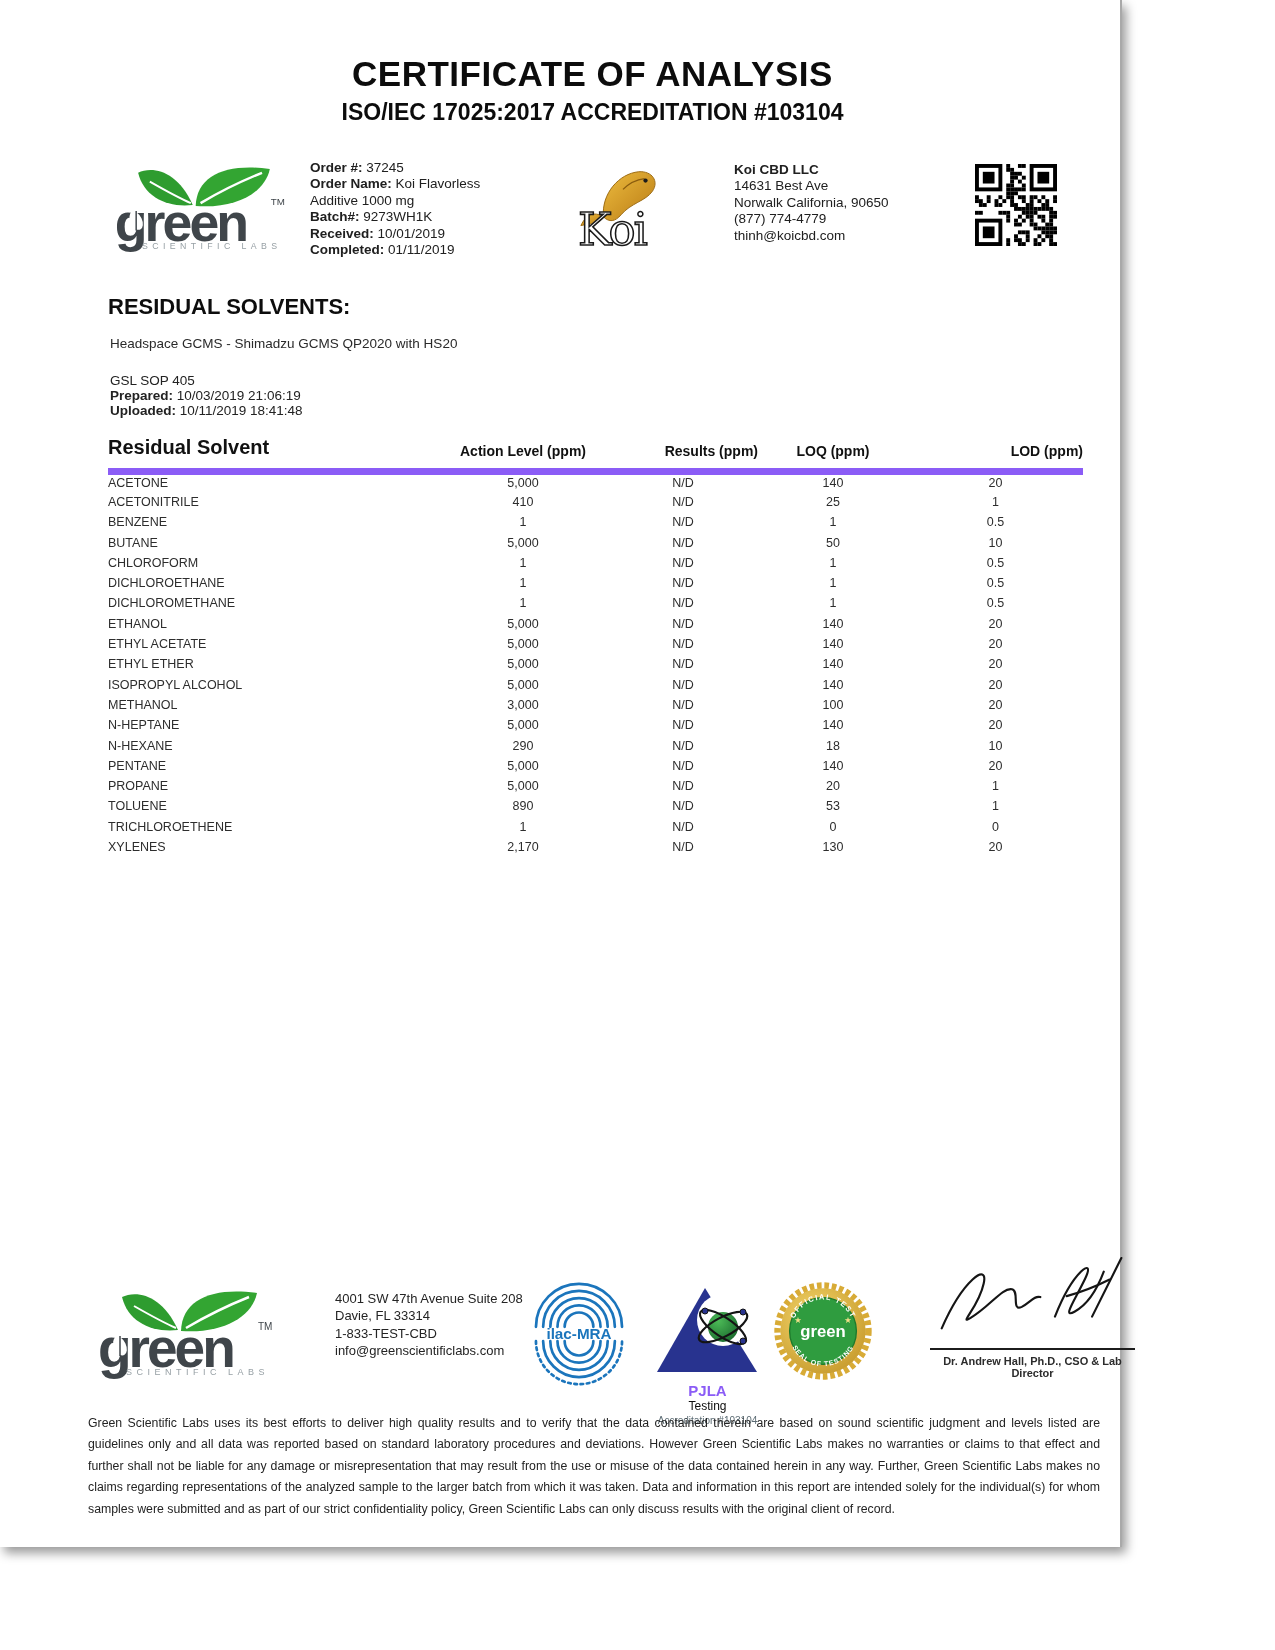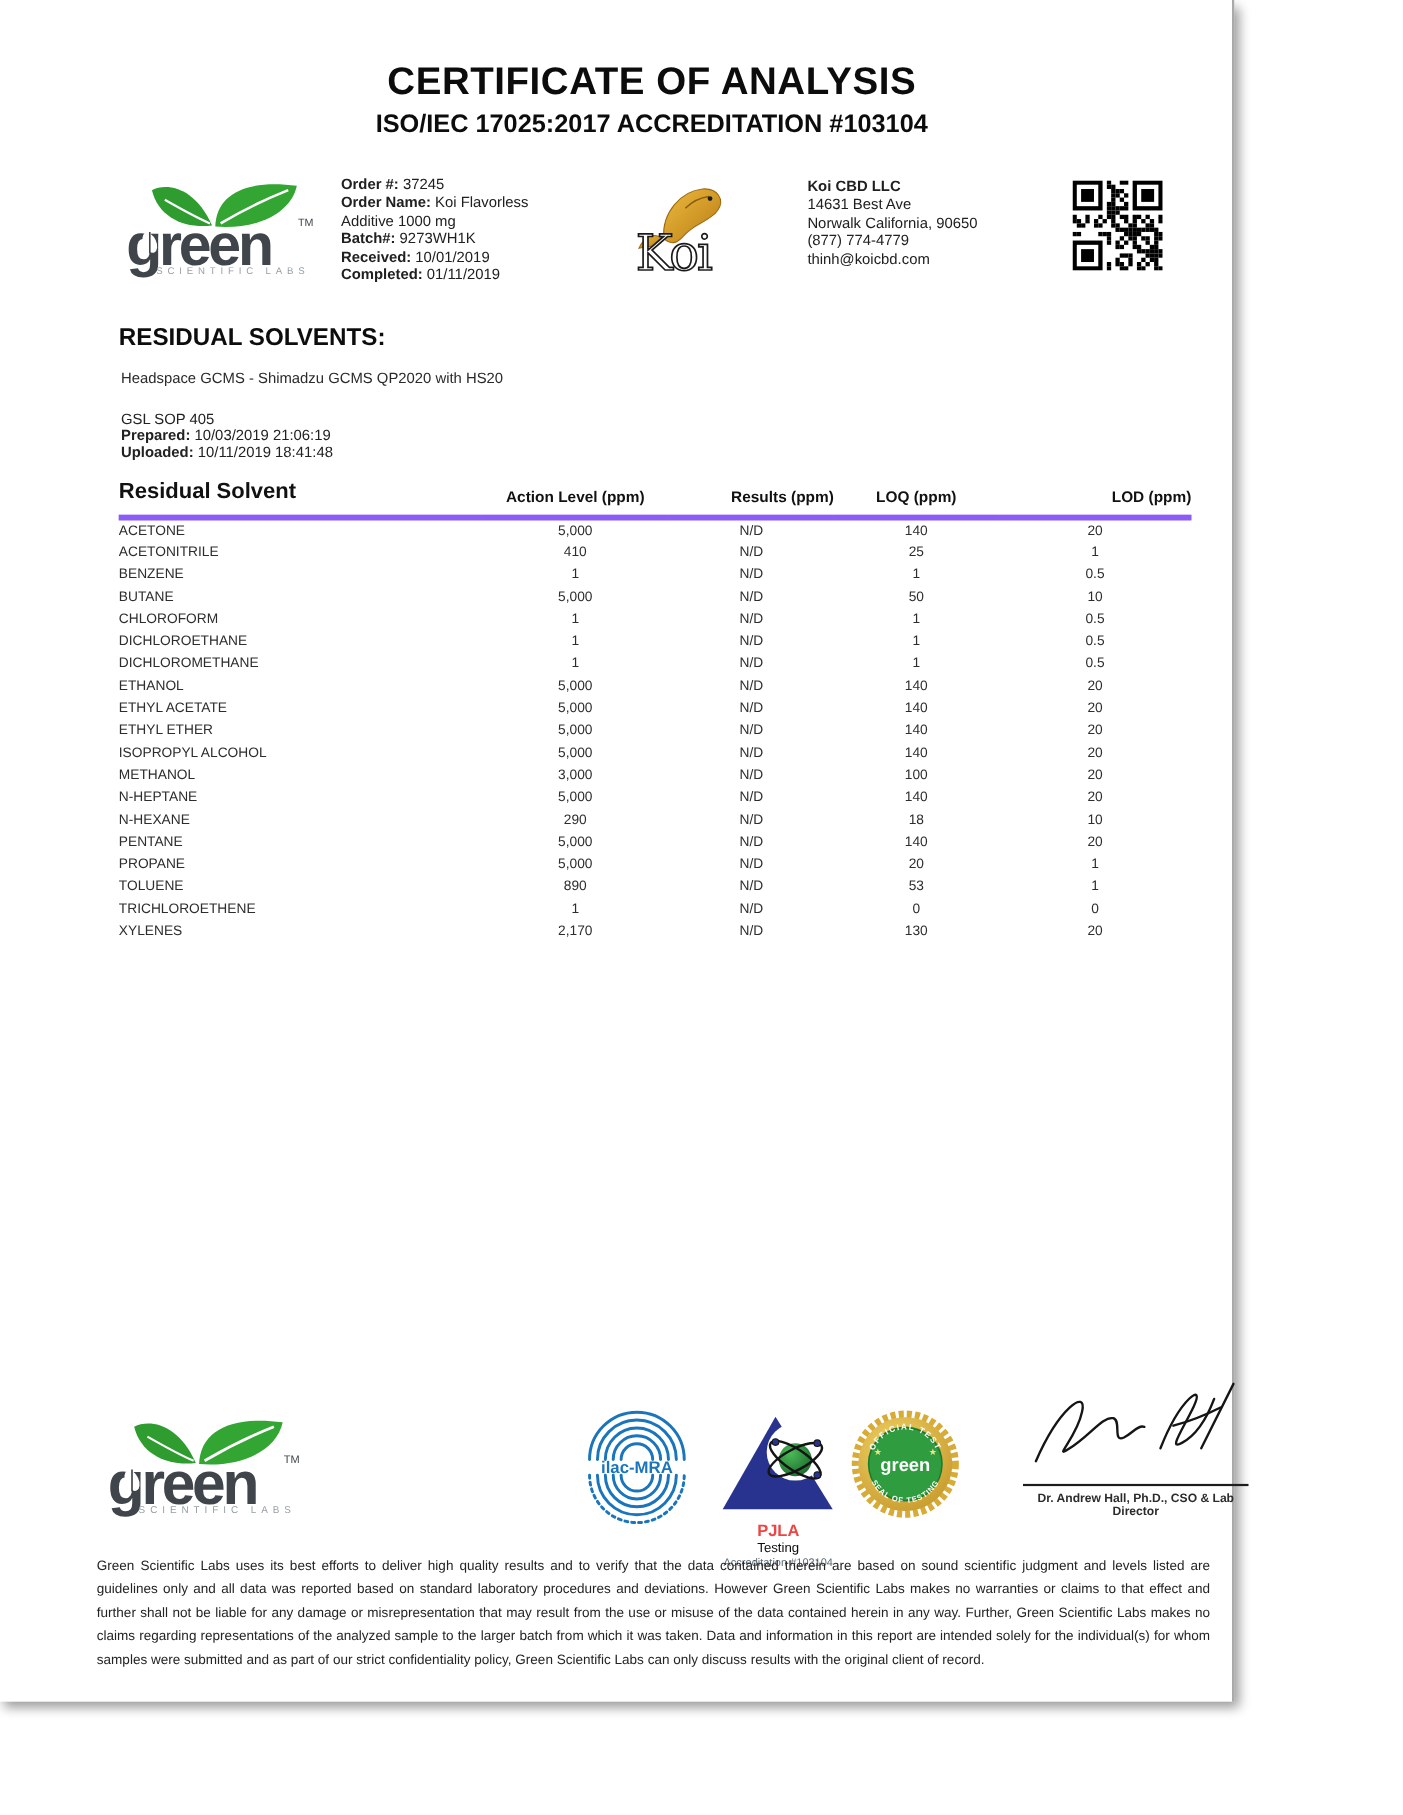--- a/index.html
+++ b/index.html
@@ -26,36 +26,36 @@
   .green-logo { position:absolute; left:103px; top:2px; width:200px; height:92px; }
   .order-info { position:absolute; left:310px; top:2px; width:185px; font-size:13.5px; line-height:16.4px; color:#202020; }
   .order-info b, .client-info b { font-weight:bold; }
   .koi-logo { position:absolute; left:574px; top:2px; width:98px; height:95px; }
   .client-info { position:absolute; left:708px; top:4px; width:230px; font-size:13.5px; line-height:16.4px; color:#202020;margin-left:26px; }
   .qr-wrap { position:absolute; left:975px; top:6px; width:82px; height:82px; }
   .section-heading { position:absolute; top:294px; left:108px; font-size:22px; font-weight:bold; color:#0d0d0d; }
   .method-line { position:absolute; top:336px; left:110px; font-size:13.5px; color:#2a2a2a; }
   .sop-block { position:absolute; top:374px; left:110px; font-size:13.5px; line-height:14.8px; color:#222; }
   .solvent-table { position:absolute; top:436px; left:108px; width:975px; border-collapse:collapse; }
-  .solvent-table thead tr { border-bottom:5px solid #8b5cf6; }
+  .solvent-table thead tr { border-bottom:7px solid #8b5cf6; }
   .solvent-table th { font-weight:bold; vertical-align:bottom; padding:0 0 9px 0; color:#111; }
   .solvent-table th.col-solvent { font-size:20px; text-align:left; width:330px; }
   .solvent-table th.col-action { font-size:14px; text-align:center; width:170px; }
   .solvent-table th.col-results { font-size:14px; text-align:right; width:150px; }
   .solvent-table th.col-loq { font-size:14px; text-align:center; width:150px; }
   .solvent-table th.col-lod { font-size:14px; text-align:right; width:175px; }
   .solvent-table tbody td { font-size:12.5px; height:20.3px; color:#2d2d2d; padding:0; }
   .solvent-table tbody td:first-child { text-align:left; }
   .solvent-table tbody td:not(:first-child) { text-align:center; }
   .footer { position:absolute; top:1222px; left:0; width:1120px; height:200px; }
   .footer .green-logo-wrap { position:absolute; left:86px; top:62px; width:205px; height:92px; }
   .footer-address { position:absolute; left:335px; top:68px; font-size:13px; line-height:17.3px; color:#242424; }
   .badge-ilac { position:absolute; left:527px; top:60px; width:104px; height:104px; }
   .badge-pjla { position:absolute; left:645px; top:62px; width:125px; text-align:center; }
-  .badge-pjla .pjla-name { font-size:15px; font-weight:bold; color:#ef4444; margin-top:2px; }
+  .badge-pjla .pjla-name { font-size:15px; font-weight:bold; color:#8b5cf6; margin-top:2px; }
   .badge-pjla .pjla-sub { font-size:12px; font-weight:normal; color:#0d0d0d; }
   .badge-pjla .pjla-acc { font-size:10px; color:#5a6a72; margin-top:2px; }
   .badge-seal { position:absolute; left:772px; top:58px; width:102px; height:102px; }
   .signature-block { position:absolute; left:930px; top:30px; width:205px; }
   .signature-line { border-top:2px solid #1c1c1c; margin-top:-6px; }
   .signature-name { font-size:11px; font-weight:bold; color:#2c2c2c; text-align:center; margin-top:5px; }
   .disclaimer { position:absolute; top:1413px; left:88px; width:1012px; font-size:12.3px; line-height:21.4px; text-align:justify; color:#242424; }
 </style>
 </head>
 <body>
@@ -429,20 +429,26 @@
         <path d="M95,47 C96,15 127,3 171,9 C166,33 137,50 95,47 Z" fill="#33a532"></path>
         <path d="M100,44 C122,31 143,21 163,13" stroke="#ffffff" stroke-width="2.5" fill="none"></path>
         <text x="12" y="83" font-size="55" font-weight="bold" fill="#3f454a" letter-spacing="-3" style="font-family:'Liberation Sans',sans-serif">green</text>
         <text x="172" y="46" font-size="10" fill="#3f454a">TM</text>
         <text x="40" y="91" font-size="9" letter-spacing="4.5" fill="#97a0a5">SCIENTIFIC LABS</text>
         <ellipse cx="34" cy="62" rx="6" ry="10" transform="rotate(-25 34 62)" fill="#ffffff"></ellipse>
         <path d="M34,52 L34,72" stroke="#3f454a" stroke-width="1.5"></path>
       </svg>
     </div>
 
+    <div class="footer-address">
+      <div>4001 SW 47th Avenue Suite 208</div>
+      <div>Davie, FL 33314</div>
+      <div>1-833-TEST-CBD</div>
+      <div>info@greenscientificlabs.com</div>
+    </div>
 
     <div class="badge-ilac">
       <svg viewBox="0 0 116 116" width="104" height="104">
         <g stroke="#1b75bc" stroke-width="3" fill="none" stroke-linecap="round">
           <path d="M42,50 A16,16 0 0 1 74,50"></path>
           <path d="M34,50 A24,24 0 0 1 82,50"></path>
           <path d="M26,50 A32,32 0 0 1 90,50"></path>
           <path d="M18,50 A40,40 0 0 1 98,50"></path>
           <path d="M10,50 A48,48 0 0 1 106,50"></path>
           <path d="M42,66 A16,16 0 0 0 74,66"></path>

